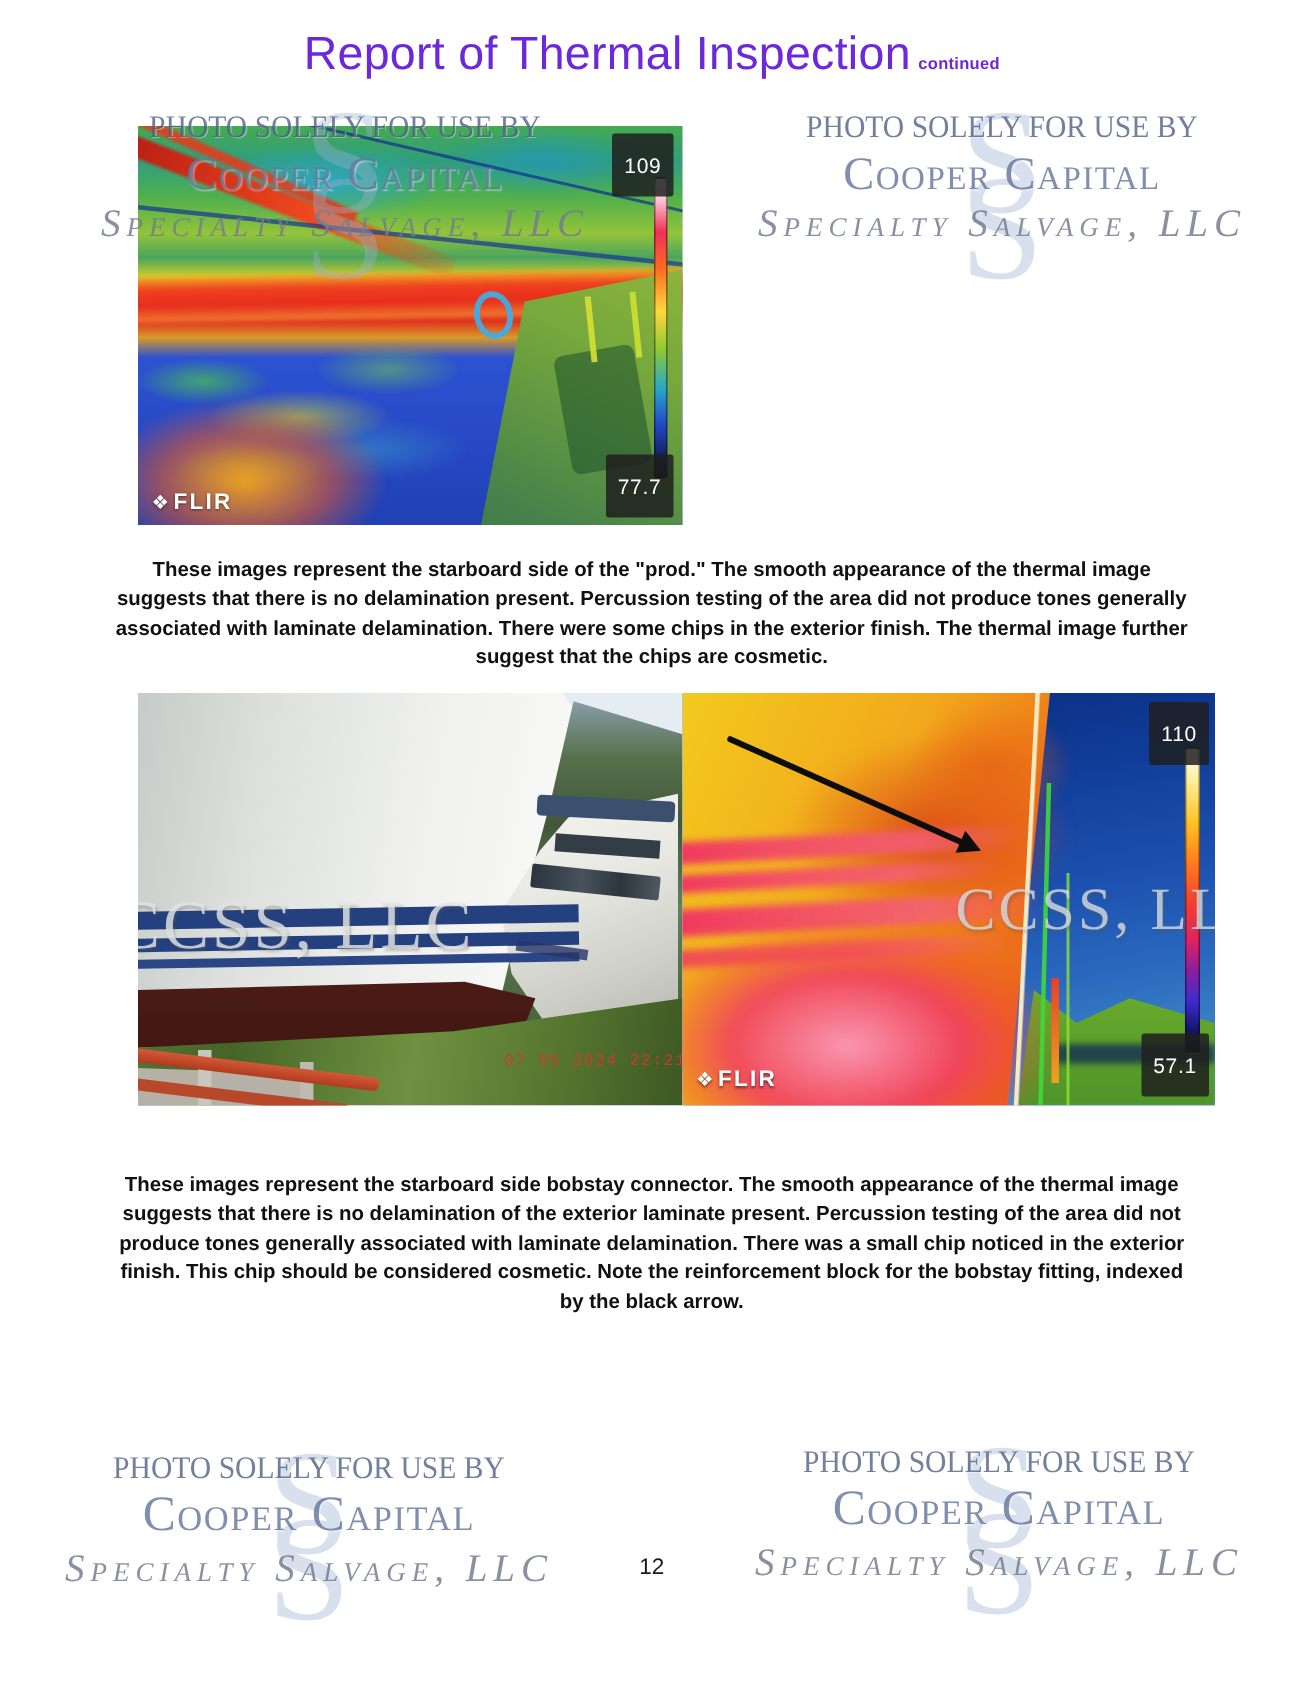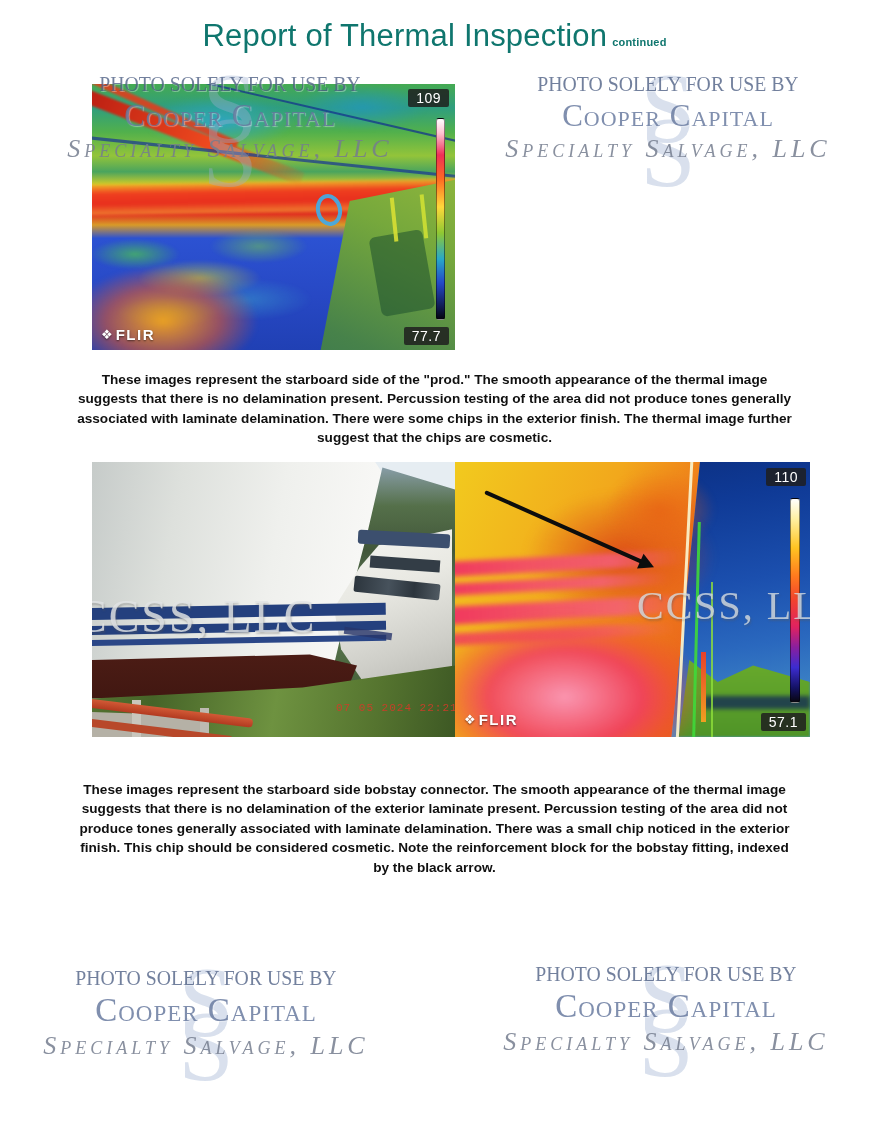--- a/index.html
+++ b/index.html
@@ -3,33 +3,33 @@
 <meta charset="utf-8">
 <style>
   html,body{margin:0;padding:0;background:#fff;}
   .page{position:relative;width:869px;height:1125px;background:#fff;overflow:hidden;
         font-family:"Liberation Sans",sans-serif;color:#151515;}
   .abs{position:absolute;}
   .layer{position:absolute;inset:0;}
 
   
   .title{position:absolute;top:18px;left:0;right:0;text-align:center;
-         font-size:31px;letter-spacing:.2px;color:#0f766e;}
+         font-size:31px;letter-spacing:.2px;color:#6d28d9;}
   .title .cont{font-size:11px;font-weight:bold;margin-left:5px;}
 
   
   .img{position:absolute;overflow:hidden;background:#9aa4ae;}
   #thermal1{left:92px;top:84px;width:363px;height:266px;}
   #photo1{left:455px;top:84px;width:355px;height:266px;}
   #photo2{left:92px;top:462px;width:363px;height:275px;}
   #thermal2{left:455px;top:462px;width:355px;height:275px;}
 
   
   .temp-badge{position:absolute;background:rgba(30,30,30,.85);color:#fff;font-size:14px;
-              padding:1px 8px;border-radius:2px;z-index:6;letter-spacing:.5px;}
+              padding:13px 8px;border-radius:2px;z-index:6;letter-spacing:.5px;}
   .flir{position:absolute;left:9px;bottom:7px;color:#fff;font-weight:bold;font-size:15px;
         letter-spacing:1.5px;z-index:6;display:flex;align-items:center;gap:3px;
         text-shadow:0 1px 2px rgba(0,0,0,.55);}
   .flir .glyph{font-size:13px;font-weight:normal;letter-spacing:0;}
   .cbar{position:absolute;width:7px;z-index:5;border:1px solid rgba(0,0,0,.45);border-radius:3px;}
   #t1bar{right:10px;top:34px;bottom:30px;
     background:linear-gradient(180deg,#ffffff 0%,#ffc3d2 7%,#ef3057 18%,#ff6a22 30%,
       #ffd83a 44%,#8fc832 57%,#28a8c8 70%,#2448c8 82%,#101a50 94%,#05050f 100%);}
   #t2bar{right:10px;top:36px;bottom:34px;width:8px;
     background:linear-gradient(180deg,#ffffff 0%,#fff0a0 10%,#ffc422 24%,#ff7a1e 38%,
@@ -323,14 +323,15 @@
   <div class="wm" id="wm-b2">
     <div class="mono">
         <span>S</span>
         <span>S</span>
       </div>
     <div class="l1">PHOTO SOLELY FOR USE BY</div>
     <div class="l2">Cooper Capital</div>
     <div class="l3">Specialty Salvage, LLC</div>
   </div>
 
+  <div id="pagenum">12</div>
 
 </div>
 
 </body></html>

